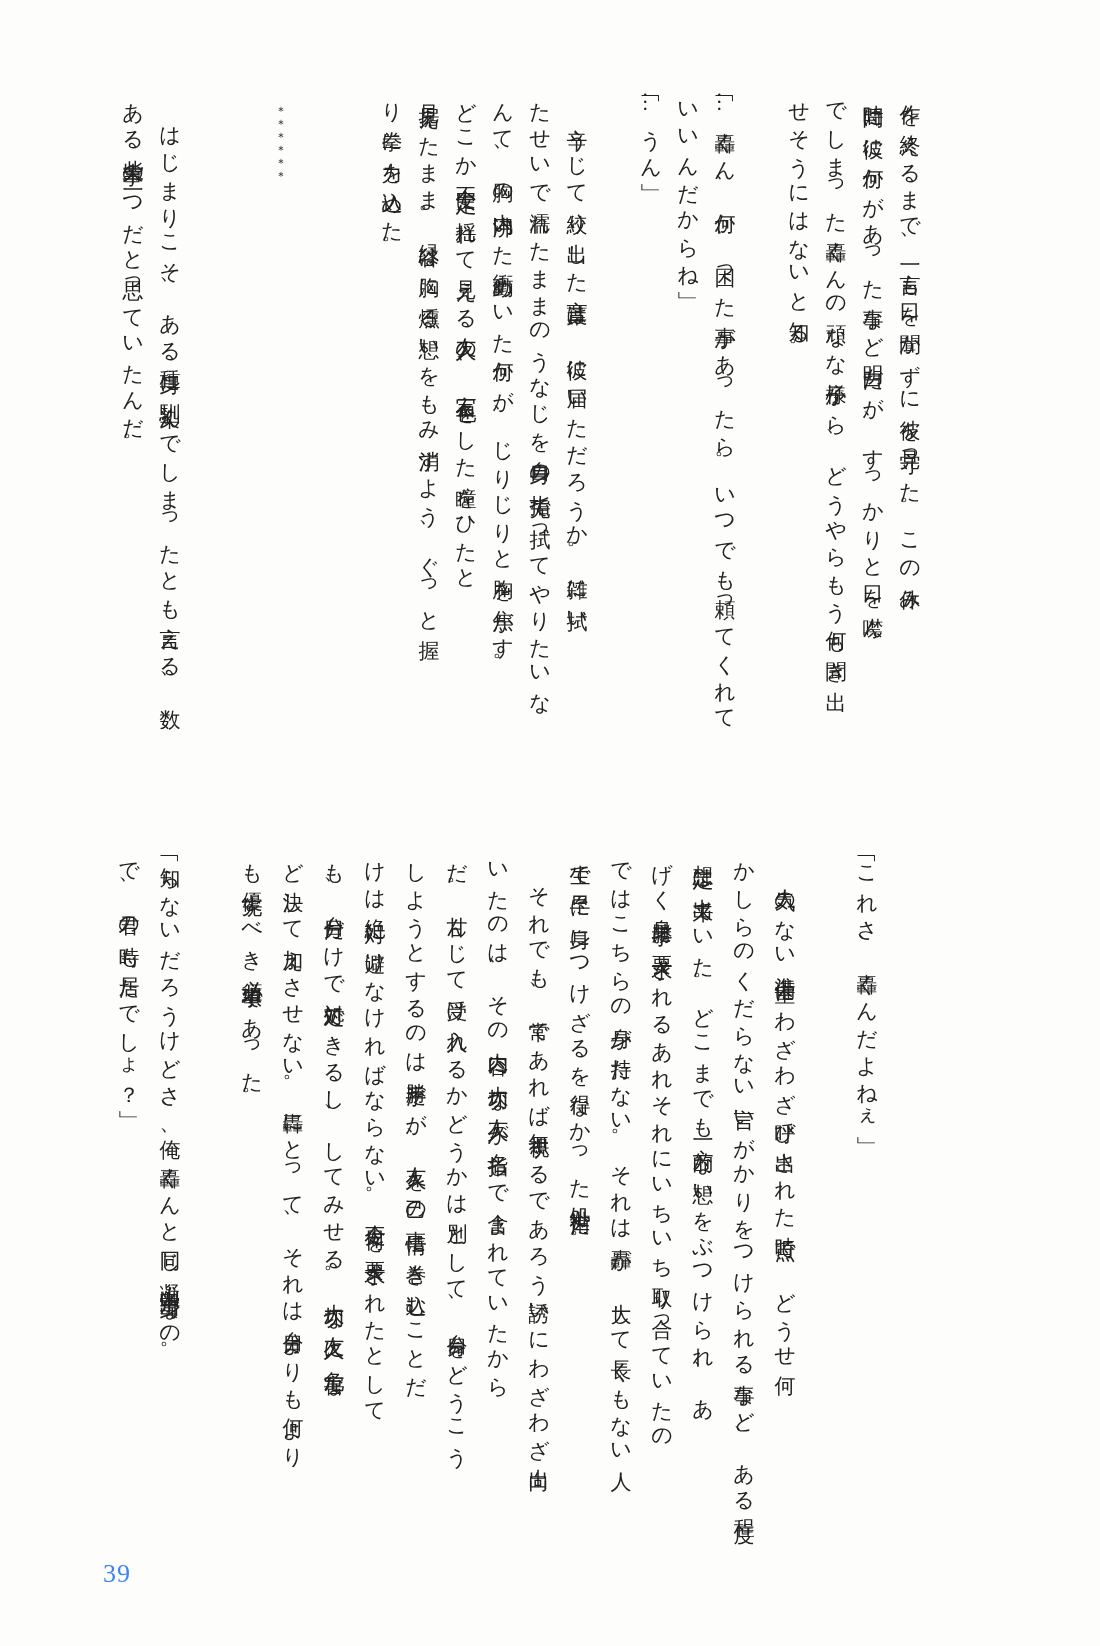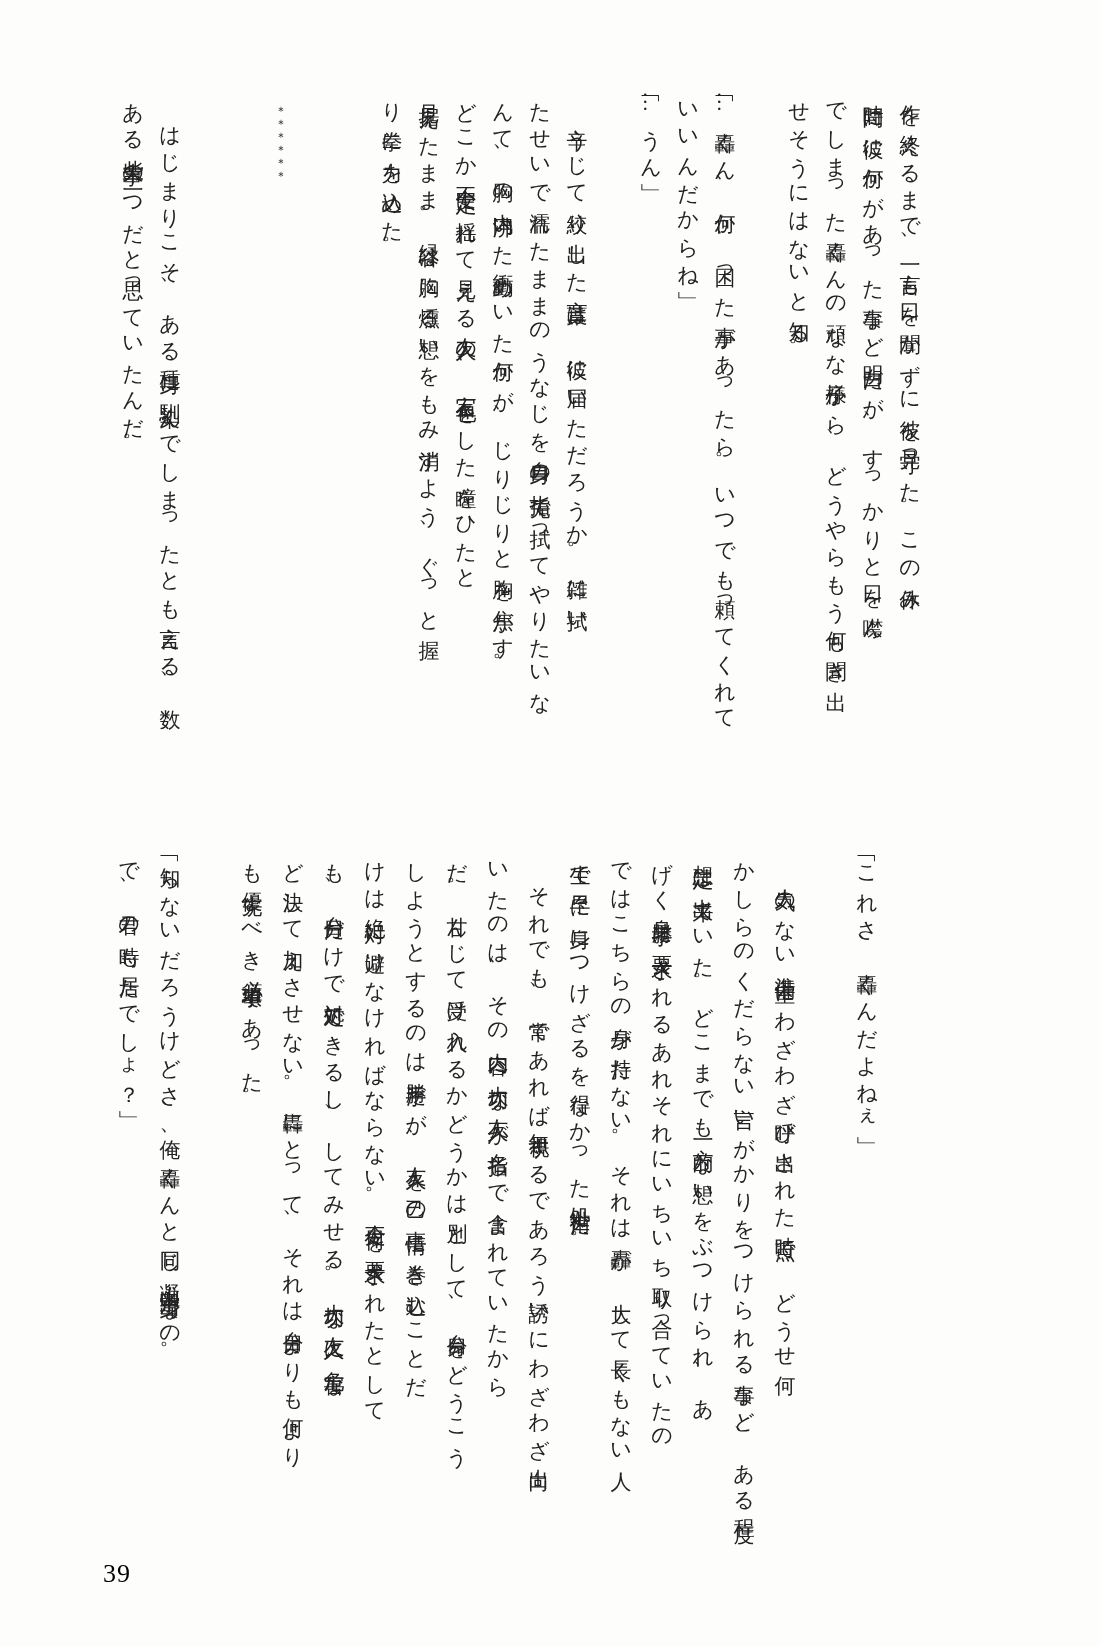--- a/index.html
+++ b/index.html
@@ -45,21 +45,21 @@
     text-indent: 10px;
     color: #2a2a2a;
   }
 
   .page-number {
     position: absolute;
     left: 103px;
     top: 1559px;
     font-size: 26px;
     letter-spacing: 1px;
-    color: #000000;
+    color: #3b82f6;
     font-family: "Liberation Serif", "DejaVu Serif", serif;
   }
 </style>
 </head>
 <body>
 
 <div class="page">
 
   <div class="vblock top">
       <p class="line">作を終えるまで、一言も口を聞かずに彼を見守った。この休み</p>

